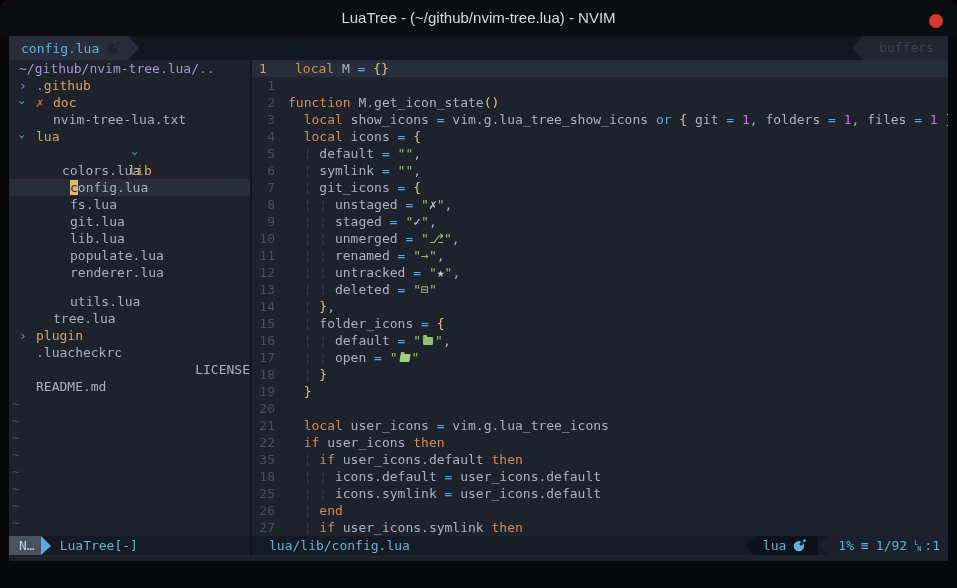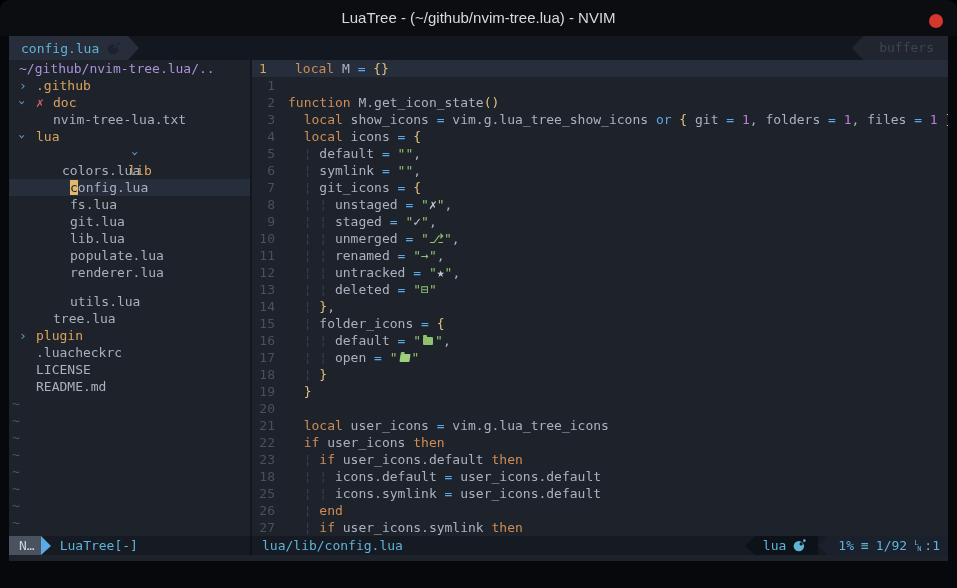--- a/index.html
+++ b/index.html
@@ -48,21 +48,21 @@
   .icx:before{content:"";position:absolute;left:0;top:-2px;width:4px;height:2px;background:#8fc16f;border-radius:1px 1px 0 0;}
   .fold-open{transform:skewX(-8deg);background:#9ecf7c;}
   
   .statusline{position:absolute;left:0;top:500px;width:939px;height:19px;display:flex;font-size:13px;line-height:19px;}
   .sl-left{width:241px;background:#151a23;display:flex;align-items:center;flex:none;}
   .mode-badge{background:#4a5260;color:#ccd2dd;height:19px;padding:0 6px 0 10px;flex:none;}
   .mode-arrow{width:0;height:0;border-left:10px solid #5aabe4;border-top:10px solid transparent;border-bottom:9px solid transparent;flex:none;}
   .sl-win{color:#5fb4d8;margin-left:9px;}
   .sl-sep{width:2px;background:#0d1118;flex:none;}
   .sl-right{flex:1;min-width:0;background:#151a23;display:flex;align-items:center;}
-  .sl-file{color:#5fb4d8;margin-left:10px;text-align:center;}
+  .sl-file{color:#5fb4d8;margin-left:17px;text-align:center;}
   .sl-spacer{flex:1;}
   .ft-notch{width:0;height:0;border-right:10px solid #0d1118;border-top:10px solid transparent;border-bottom:9px solid transparent;flex:none;}
   .ft-seg{background:#0d1118;height:19px;display:flex;align-items:center;gap:7px;padding:0 12px 0 8px;color:#5fb4d8;flex:none;}
   .stats-notch{width:0;height:0;border-right:10px solid #1a202c;border-top:10px solid transparent;border-bottom:9px solid transparent;flex:none;}
   .stats{background:#1a202c;height:19px;display:flex;align-items:center;gap:7px;padding:0 8px 0 10px;color:#5fb4d8;flex:none;}
   .lnicon{display:inline-flex;flex-direction:column;font-size:7px;line-height:6px;color:#5fb4d8;margin-right:-4px;}
   .lnicon span:last-child{align-self:flex-end;margin-left:3px;}
   .cmdline{position:absolute;left:0;top:519px;width:939px;height:6px;background:#1d222b;}
 </style>
 </head>
@@ -102,21 +102,21 @@
           <div class="trow cursorline" style="padding-left: 61px;"><span class="t-file"><span class="block-cursor">c</span>onfig.lua</span></div>
           <div class="trow" style="padding-left: 61px;"><span class="t-file">fs.lua</span></div>
           <div class="trow" style="padding-left: 61px;"><span class="t-file">git.lua</span></div>
           <div class="trow" style="padding-left: 61px;"><span class="t-file">lib.lua</span></div>
           <div class="trow" style="padding-left: 61px;"><span class="t-file">populate.lua</span></div>
           <div class="trow" style="padding-left: 61px;"><span class="t-file">renderer.lua</span></div>
           <div class="trow" style="padding-left: 61px; margin-top: 12px;"><span class="t-file">utils.lua</span></div>
           <div class="trow" style="padding-left: 44px;"><span class="t-file">tree.lua</span></div>
           <div class="trow" style="padding-left: 10px;"><span class="chev"><span>›</span></span><span class="t-folder">plugin</span></div>
           <div class="trow" style="padding-left: 27px;"><span class="t-file">.luacheckrc</span></div>
-          <div class="trow" style="padding-left: 27px;"><span class="t-file">LICENSE</span></div>
+          <div class="trow" style="padding-left: 15px; justify-content: flex-end;"><span class="t-file">LICENSE</span></div>
           <div class="trow" style="padding-left: 27px;"><span class="t-file">README.md</span></div>
           <div class="trow"><span class="tilde">~</span></div>
           <div class="trow"><span class="tilde">~</span></div>
           <div class="trow"><span class="tilde">~</span></div>
           <div class="trow"><span class="tilde">~</span></div>
           <div class="trow"><span class="tilde">~</span></div>
           <div class="trow"><span class="tilde">~</span></div>
           <div class="trow"><span class="tilde">~</span></div>
           <div class="trow"><span class="tilde">~</span></div>
           <div class="trow"><span class="tilde">~</span></div>
@@ -139,21 +139,21 @@
           <div class="erow"><span class="gut">13</span><span class="code"><span class="tk-f">  </span><span class="tk-g">¦ </span><span class="tk-g">¦ </span><span class="tk-f">deleted </span><span class="tk-o">=</span><span class="tk-f"> </span><span class="tk-s">"</span><span class="tk-gg">⊟</span><span class="tk-s">"</span></span></div>
           <div class="erow"><span class="gut">14</span><span class="code"><span class="tk-f">  </span><span class="tk-g">¦ </span><span class="tk-b">}</span><span class="tk-f">,</span></span></div>
           <div class="erow"><span class="gut">15</span><span class="code"><span class="tk-f">  </span><span class="tk-g">¦ </span><span class="tk-f">folder_icons </span><span class="tk-o">=</span><span class="tk-f"> </span><span class="tk-b">{</span></span></div>
           <div class="erow"><span class="gut">16</span><span class="code"><span class="tk-f">  </span><span class="tk-g">¦ </span><span class="tk-g">¦ </span><span class="tk-f">default </span><span class="tk-o">=</span><span class="tk-f"> </span><span class="tk-s">"</span><span class="icx"></span><span class="tk-s">"</span><span class="tk-f">,</span></span></div>
           <div class="erow"><span class="gut">17</span><span class="code"><span class="tk-f">  </span><span class="tk-g">¦ </span><span class="tk-g">¦ </span><span class="tk-f">open </span><span class="tk-o">=</span><span class="tk-f"> </span><span class="tk-s">"</span><span class="icx fold-open"></span><span class="tk-s">"</span></span></div>
           <div class="erow"><span class="gut">18</span><span class="code"><span class="tk-f">  </span><span class="tk-g">¦ </span><span class="tk-b">}</span></span></div>
           <div class="erow"><span class="gut">19</span><span class="code"><span class="tk-f">  </span><span class="tk-b">}</span></span></div>
           <div class="erow"><span class="gut">20</span><span class="code"></span></div>
           <div class="erow"><span class="gut">21</span><span class="code"><span class="tk-f">  </span><span class="tk-k">local</span><span class="tk-f"> user_icons </span><span class="tk-o">=</span><span class="tk-f"> vim.g.lua_tree_icons</span></span></div>
           <div class="erow"><span class="gut">22</span><span class="code"><span class="tk-f">  </span><span class="tk-k">if</span><span class="tk-f"> user_icons </span><span class="tk-k">then</span></span></div>
-          <div class="erow"><span class="gut">23</span><span class="code"><span class="tk-f">  </span><span class="tk-g">¦ </span><span class="tk-k">if</span><span class="tk-f"> user_icons.default </span><span class="tk-k">then</span></span></div>
+          <div class="erow"><span class="gut">35</span><span class="code"><span class="tk-f">  </span><span class="tk-g">¦ </span><span class="tk-k">if</span><span class="tk-f"> user_icons.default </span><span class="tk-k">then</span></span></div>
           <div class="erow"><span class="gut">18</span><span class="code"><span class="tk-f">  </span><span class="tk-g">¦ </span><span class="tk-g">¦ </span><span class="tk-f">icons.default </span><span class="tk-o">=</span><span class="tk-f"> user_icons.default</span></span></div>
           <div class="erow"><span class="gut">25</span><span class="code"><span class="tk-f">  </span><span class="tk-g">¦ </span><span class="tk-g">¦ </span><span class="tk-f">icons.symlink </span><span class="tk-o">=</span><span class="tk-f"> user_icons.default</span></span></div>
           <div class="erow"><span class="gut">26</span><span class="code"><span class="tk-f">  </span><span class="tk-g">¦ </span><span class="tk-k">end</span></span></div>
           <div class="erow"><span class="gut">27</span><span class="code"><span class="tk-f">  </span><span class="tk-g">¦ </span><span class="tk-k">if</span><span class="tk-f"> user_icons.symlink </span><span class="tk-k">then</span></span></div>
         </div>
     </div>
 
     <div class="statusline">
       <div class="sl-left">
         <span class="mode-badge">N…</span>

